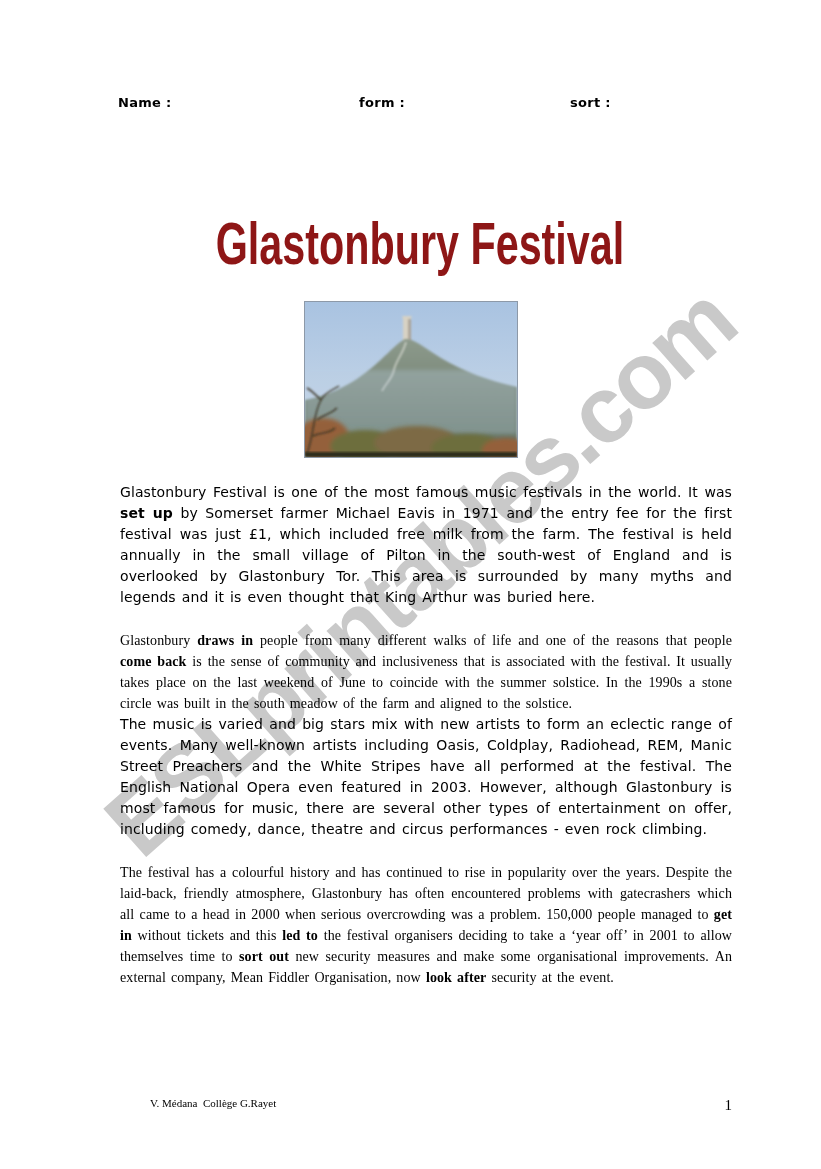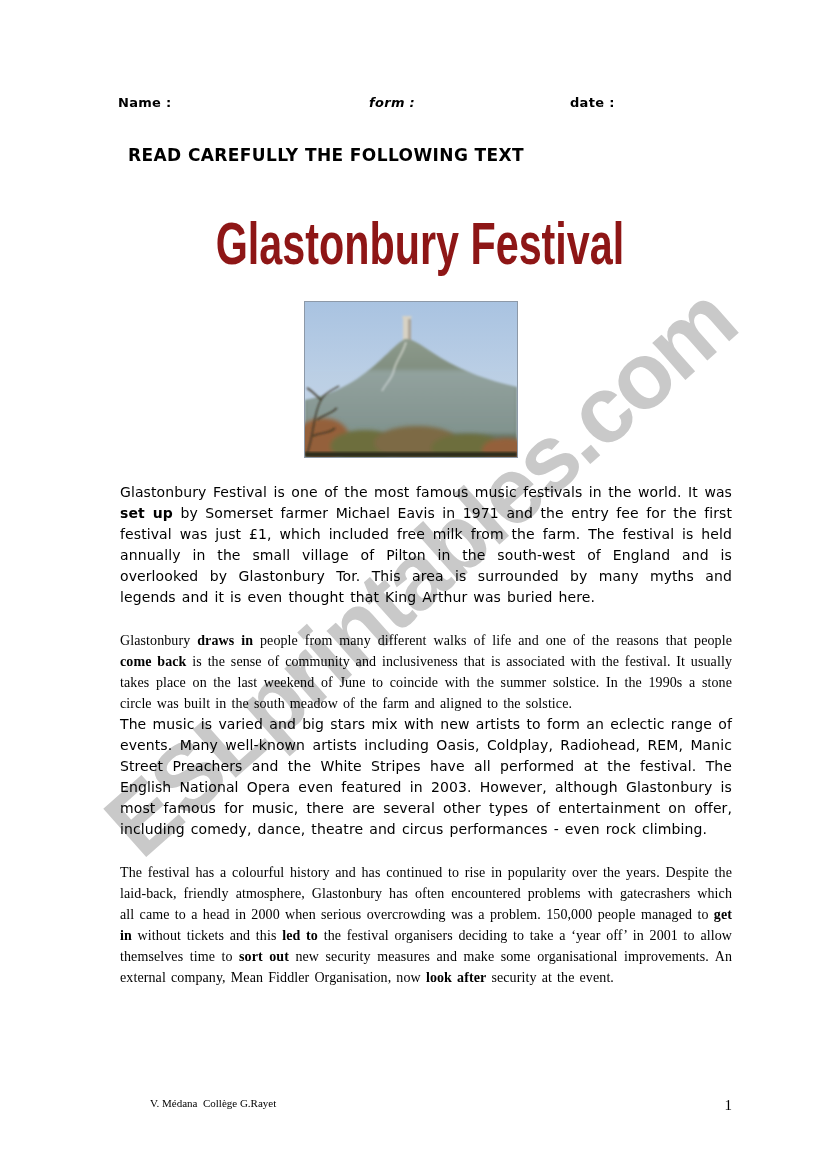--- a/index.html
+++ b/index.html
@@ -21,21 +21,21 @@
     white-space:nowrap;
   }
 
   
   .hdr-label {
     position:absolute; top:95px;
     font-weight:bold; font-size:13px; letter-spacing:0.3px;
     z-index:2;
   }
   .hdr-name { left:118px; }
-  .hdr-form { left:369px;font-style:italic; }
+  .hdr-form { left:359px; }
   .hdr-date { left:570px; }
 
   .instruction {
     position:absolute; top:145px; left:128px; z-index:2;
     font-weight:bold; font-size:17px; letter-spacing:0.4px;
   }
 
   
   .doc-title {
     position:absolute; top:215px; left:120px; width:600px; z-index:2;
@@ -76,23 +76,22 @@
 </style>
 </head>
 <body>
 
 <div class="page">
 
   <div class="watermark" style="color: rgb(201, 201, 201);">ESLprintables.com</div>
 
   <span class="hdr-label hdr-name">Name :</span>
   <span class="hdr-label hdr-form">form :</span>
-  <span class="hdr-label hdr-date">date :</span>
+  <span class="hdr-label hdr-date">sort :</span>
 
-  <div class="instruction">READ CAREFULLY THE FOLLOWING TEXT</div>
 
   <div class="doc-title" style="color: rgb(142, 22, 22);">Glastonbury Festival</div>
 
   <div class="photo">
     <svg width="212" height="155" viewBox="0 0 212 155">
       <defs>
         <linearGradient id="skyg" x1="0" y1="0" x2="0" y2="1">
           <stop offset="0" stop-color="var(--skyTop)"></stop>
           <stop offset="1" stop-color="var(--skyBottom)"></stop>
         </linearGradient>

